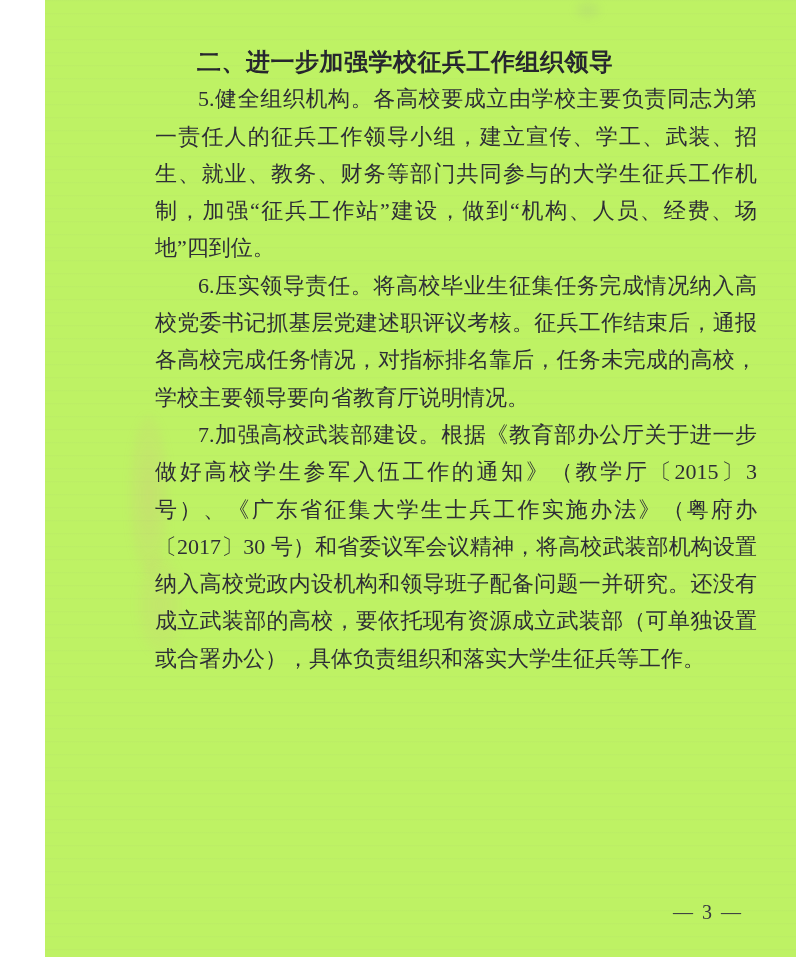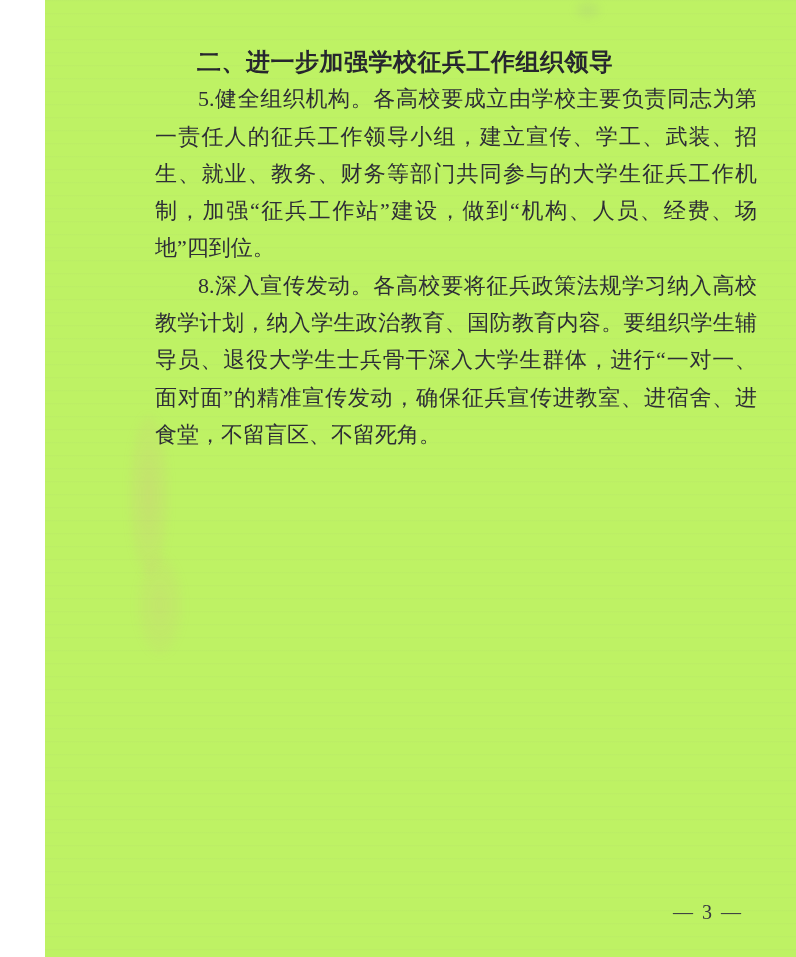--- a/index.html
+++ b/index.html
@@ -102,24 +102,25 @@
   <div class="bleed bleed-1"></div>
   <div class="bleed bleed-2"></div>
   <div class="bleed bleed-3"></div>
 
   <div class="content">
 
     <h2 class="section-heading">二、进一步加强学校征兵工作组织领导</h2>
 
     <p class="para">5.健全组织机构。各高校要成立由学校主要负责同志为第一责任人的征兵工作领导小组，建立宣传、学工、武装、招生、就业、教务、财务等部门共同参与的大学生征兵工作机制，加强“征兵工作站”建设，做到“机构、人员、经费、场地”四到位。</p>
 
+    <p class="para">6.压实领导责任。将高校毕业生征集任务完成情况纳入高校党委书记抓基层党建述职评议考核。征兵工作结束后，通报各高校完成任务情况，对指标排名靠后，任务未完成的高校，学校主要领导要向省教育厅说明情况。</p>
+
+    <p class="para">7.加强高校武装部建设。根据《教育部办公厅关于进一步做好高校学生参军入伍工作的通知》（教学厅〔2015〕3 号）、《广东省征集大学生士兵工作实施办法》（粤府办〔2017〕30 号）和省委议军会议精神，将高校武装部机构设置纳入高校党政内设机构和领导班子配备问题一并研究。还没有成立武装部的高校，要依托现有资源成立武装部（可单独设置或合署办公），具体负责组织和落实大学生征兵等工作。</p>
 
 
-
-    <p class="para">8.深入宣传发动。各高校要将征兵政策法规学习纳入高校教学计划，纳入学生政治教育、国防教育内容。要组织学生辅导员、退役大学生士兵骨干深入大学生群体，进行“一对一、面对面”的精准宣传发动，确保征兵宣传进教室、进宿舍、进食堂，不留盲区、不留死角。</p>
 
   </div>
 
   <div class="page-number">— 3 —</div>
 
   <div class="edge-right"></div>
 
 </div>
 
 </body></html>

